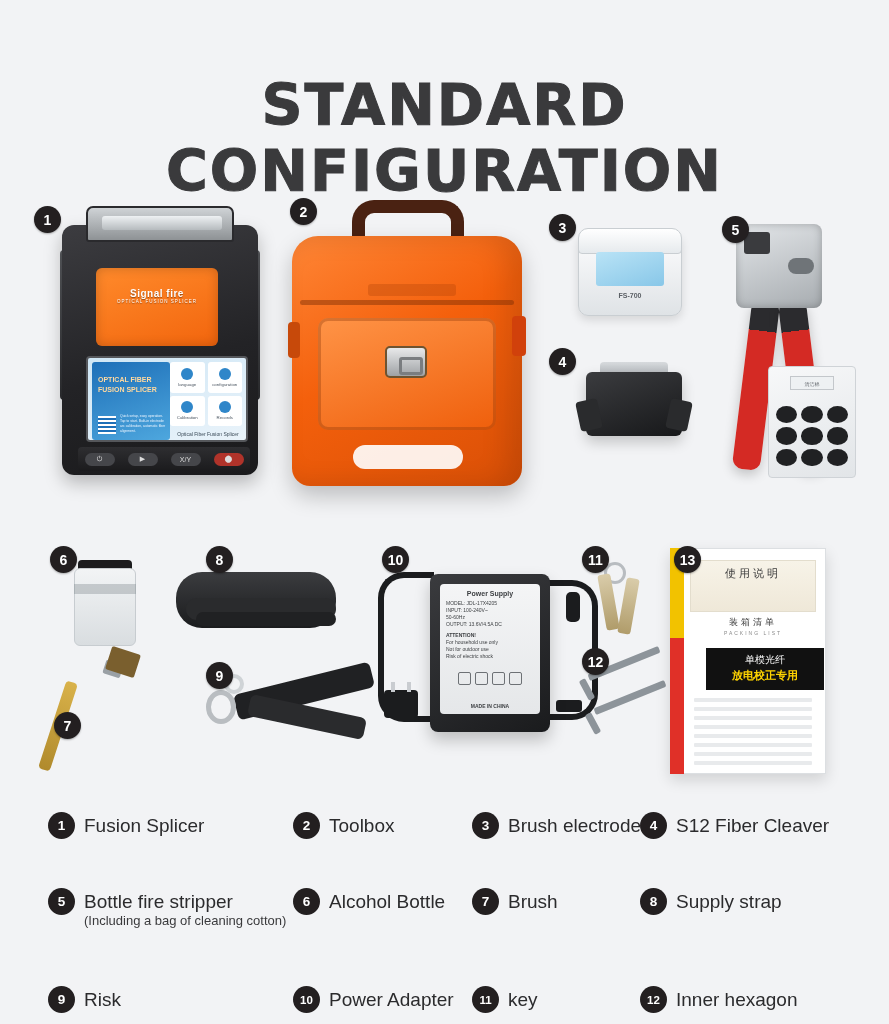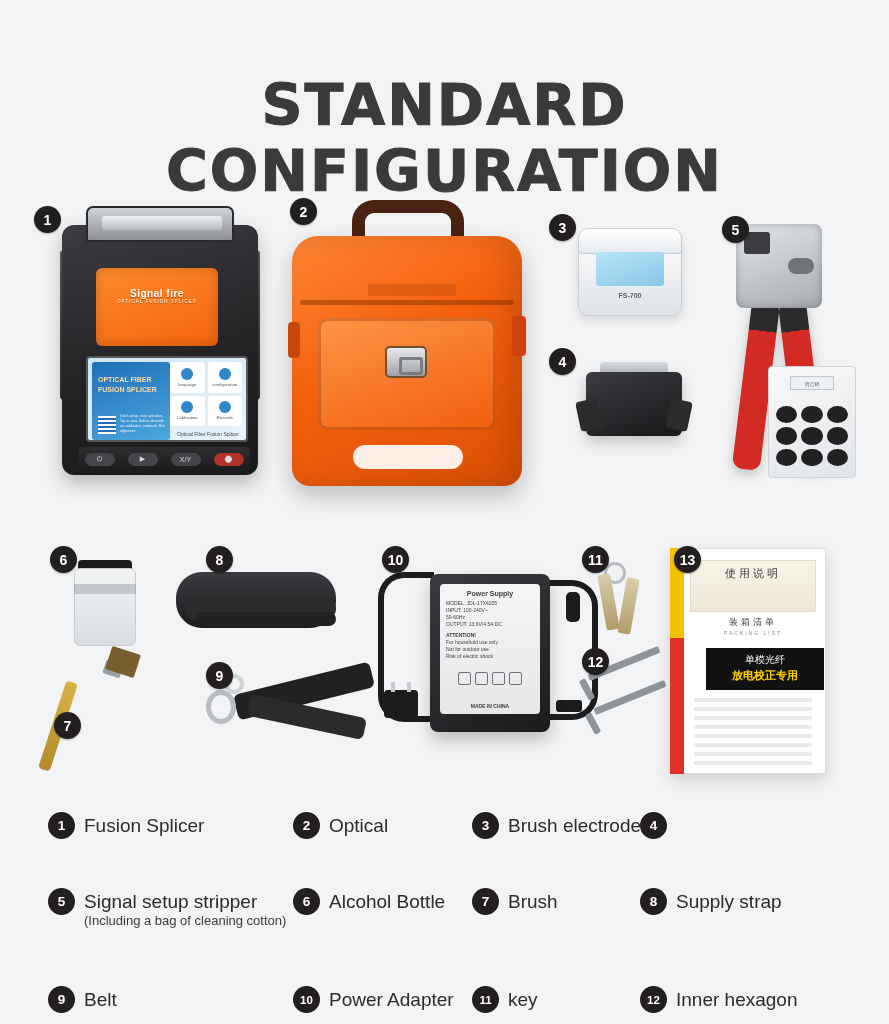--- a/index.html
+++ b/index.html
@@ -479,57 +479,58 @@
 
   <div class="legend">
 
     <div class="legend-row">
       <div class="legend-item" style="left:48px; top:6px;">
         <span class="num">1</span>
         <span class="lbl">Fusion Splicer</span>
       </div>
       <div class="legend-item" style="left:293px; top:6px;">
         <span class="num">2</span>
-        <span class="lbl">Optical</span>
+        <span class="lbl">Toolbox</span>
       </div>
       <div class="legend-item" style="left:472px; top:6px;">
         <span class="num">3</span>
         <span class="lbl">Brush electrode</span>
       </div>
       <div class="legend-item" style="left:640px; top:6px;">
         <span class="num">4</span>
+        <span class="lbl">S12 Fiber  Cleaver</span>
       </div>
     </div>
 
     <div class="legend-row" style="height:52px;">
       <div class="legend-item" style="left:48px; top:42px;">
         <span class="num">5</span>
         <span>
-          <span class="lbl">Signal setup stripper</span>
+          <span class="lbl">Bottle fire stripper</span>
           <span class="sub">(Including a bag of cleaning cotton)</span>
         </span>
       </div>
       <div class="legend-item" style="left:293px; top:42px;">
         <span class="num">6</span>
         <span class="lbl">Alcohol Bottle</span>
       </div>
       <div class="legend-item" style="left:472px; top:42px;">
         <span class="num">7</span>
         <span class="lbl">Brush</span>
       </div>
       <div class="legend-item" style="left:640px; top:42px;">
         <span class="num">8</span>
         <span class="lbl">Supply strap</span>
       </div>
     </div>
 
     <div class="legend-row">
       <div class="legend-item" style="left:48px; top:88px;">
         <span class="num">9</span>
-        <span class="lbl">Belt</span>
+        <span class="lbl">Risk</span>
       </div>
       <div class="legend-item" style="left:293px; top:88px;">
         <span class="num sm">10</span>
         <span class="lbl">Power Adapter</span>
       </div>
       <div class="legend-item" style="left:472px; top:88px;">
         <span class="num sm">11</span>
         <span class="lbl">key</span>
       </div>
       <div class="legend-item" style="left:640px; top:88px;">

